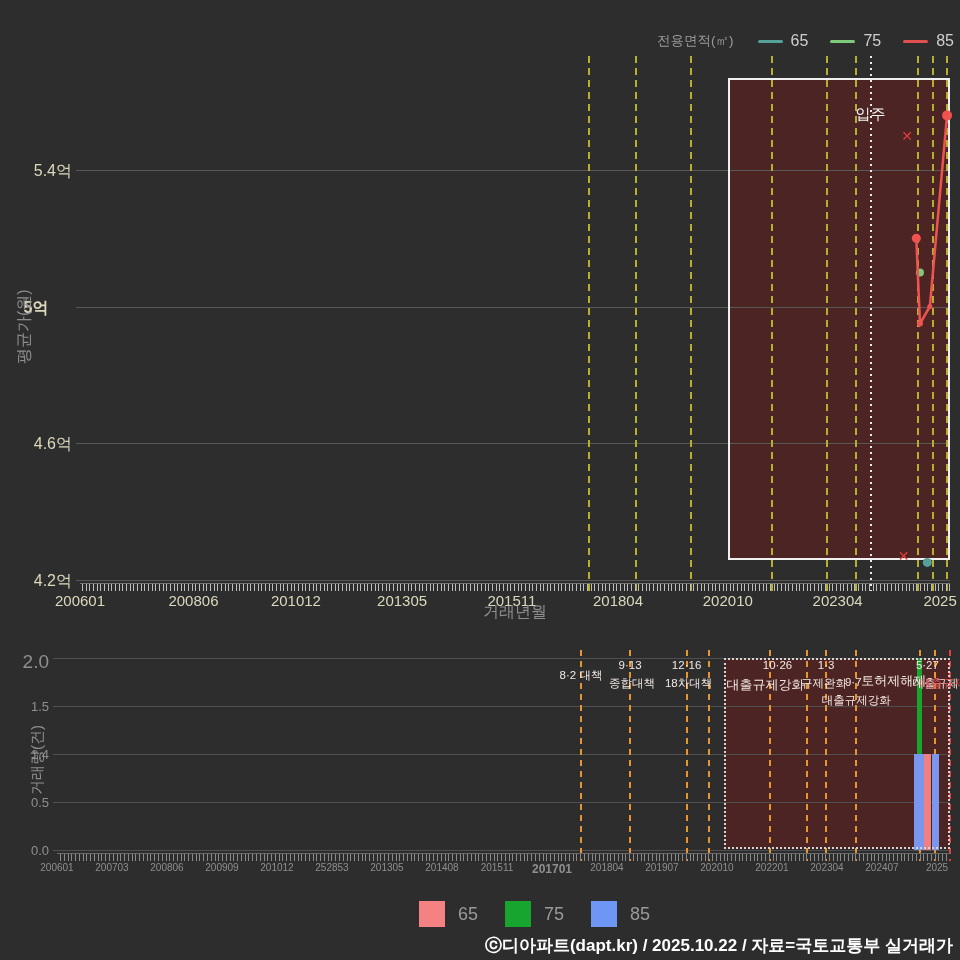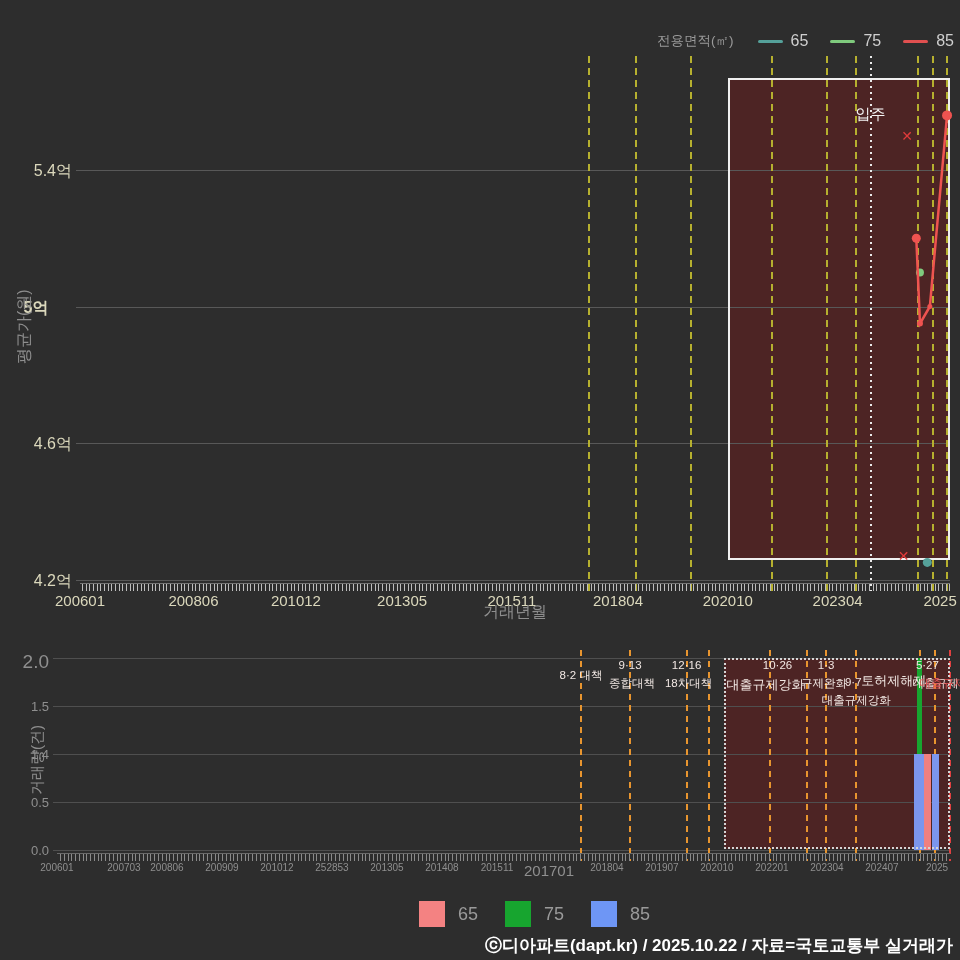--- a/index.html
+++ b/index.html
@@ -133,29 +133,29 @@
       <div style="position: absolute; left: 48px; top: 592px; width: 64px; text-align: center; font-size: 15px; color: rgb(219, 216, 188);">200601</div>
       <div style="position: absolute; left: 161.46px; top: 592px; width: 64px; text-align: center; font-size: 15px; color: rgb(219, 216, 188);">200806</div>
       <div style="position: absolute; left: 263.94px; top: 592px; width: 64px; text-align: center; font-size: 15px; color: rgb(219, 216, 188);">201012</div>
       <div style="position: absolute; left: 370.08px; top: 592px; width: 64px; text-align: center; font-size: 15px; color: rgb(219, 216, 188);">201305</div>
       <div style="position: absolute; left: 479.88px; top: 592px; width: 64px; text-align: center; font-size: 15px; color: rgb(219, 216, 188);">201511</div>
       <div style="position: absolute; left: 586.02px; top: 592px; width: 64px; text-align: center; font-size: 15px; color: rgb(219, 216, 188);">201804</div>
       <div style="position: absolute; left: 695.82px; top: 592px; width: 64px; text-align: center; font-size: 15px; color: rgb(219, 216, 188);">202010</div>
       <div style="position: absolute; left: 805.62px; top: 592px; width: 64px; text-align: center; font-size: 15px; color: rgb(219, 216, 188);">202304</div>
       <div style="position: absolute; left: 908.1px; top: 592px; width: 64px; text-align: center; font-size: 15px; color: rgb(219, 216, 188);">2025</div>
       <div style="position: absolute; left: 29px; top: 862px; width: 56px; text-align: center; font-size: 10px; color: rgb(143, 143, 143);">200601</div>
-      <div style="position: absolute; left: 96px; top: 862px; width: 56px; text-align: center; font-size: 10px; color: rgb(143, 143, 143);">200703</div>
+      <div style="position: absolute; left: 84px; top: 862px; width: 56px; text-align: center; font-size: 10px; color: rgb(143, 143, 143);">200703</div>
       <div style="position: absolute; left: 139px; top: 862px; width: 56px; text-align: center; font-size: 10px; color: rgb(143, 143, 143);">200806</div>
       <div style="position: absolute; left: 194px; top: 862px; width: 56px; text-align: center; font-size: 10px; color: rgb(143, 143, 143);">200909</div>
       <div style="position: absolute; left: 249px; top: 862px; width: 56px; text-align: center; font-size: 10px; color: rgb(143, 143, 143);">201012</div>
       <div style="position: absolute; left: 304px; top: 862px; width: 56px; text-align: center; font-size: 10px; color: rgb(143, 143, 143);">252853</div>
       <div style="position: absolute; left: 359px; top: 862px; width: 56px; text-align: center; font-size: 10px; color: rgb(143, 143, 143);">201305</div>
       <div style="position: absolute; left: 414px; top: 862px; width: 56px; text-align: center; font-size: 10px; color: rgb(143, 143, 143);">201408</div>
       <div style="position: absolute; left: 469px; top: 862px; width: 56px; text-align: center; font-size: 10px; color: rgb(143, 143, 143);">201511</div>
-      <div style="position: absolute; left: 524px; top: 862px; width: 56px; font-size: 15px; color: rgb(143, 143, 143);">201701</div>
+      <div style="position: absolute; left: 524px; top: 862px; width: 56px; text-align: center; font-size: 12px; color: rgb(143, 143, 143); font-weight: bold;">201701</div>
       <div style="position: absolute; left: 579px; top: 862px; width: 56px; text-align: center; font-size: 10px; color: rgb(143, 143, 143);">201804</div>
       <div style="position: absolute; left: 634px; top: 862px; width: 56px; text-align: center; font-size: 10px; color: rgb(143, 143, 143);">201907</div>
       <div style="position: absolute; left: 689px; top: 862px; width: 56px; text-align: center; font-size: 10px; color: rgb(143, 143, 143);">202010</div>
       <div style="position: absolute; left: 744px; top: 862px; width: 56px; text-align: center; font-size: 10px; color: rgb(143, 143, 143);">202201</div>
       <div style="position: absolute; left: 799px; top: 862px; width: 56px; text-align: center; font-size: 10px; color: rgb(143, 143, 143);">202304</div>
       <div style="position: absolute; left: 854px; top: 862px; width: 56px; text-align: center; font-size: 10px; color: rgb(143, 143, 143);">202407</div>
       <div style="position: absolute; left: 909px; top: 862px; width: 56px; text-align: center; font-size: 10px; color: rgb(143, 143, 143);">2025</div>
       <div style="position: absolute; left: 581.03px; top: 668px; white-space: nowrap; font-size: 11.5px; color: rgb(242, 232, 228); transform: translateX(-50%);">8·2 대책</div>
       <div style="position: absolute; left: 630.04px; top: 659px; white-space: nowrap; font-size: 11.5px; color: rgb(242, 232, 228); transform: translateX(-50%);">9·13</div>
       <div style="position: absolute; left: 632.04px; top: 676px; white-space: nowrap; font-size: 11.5px; color: rgb(242, 232, 228); transform: translateX(-50%);">종합대책</div>

